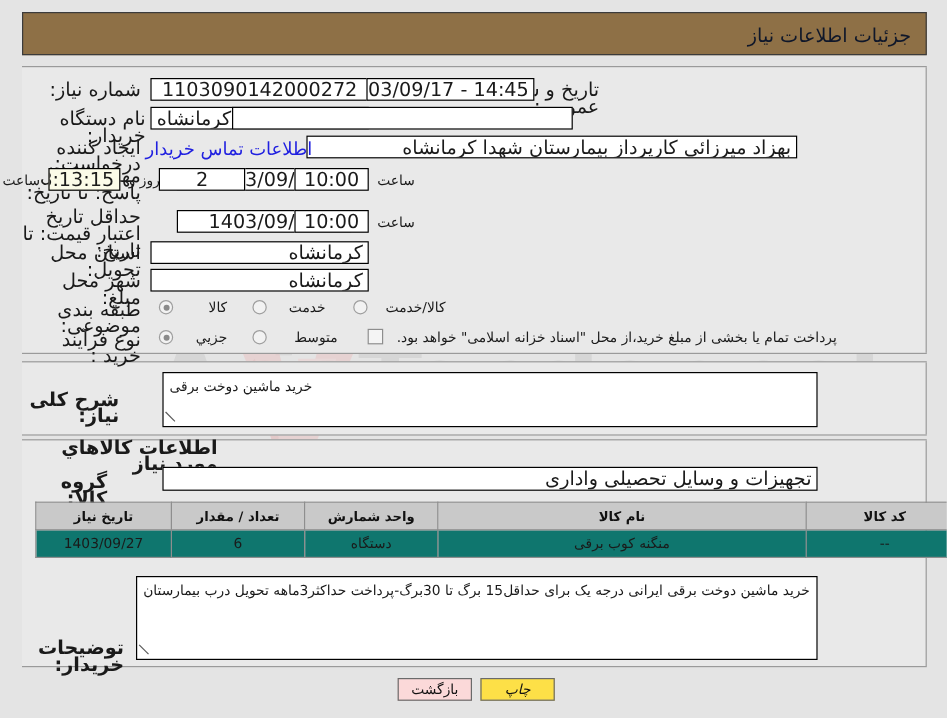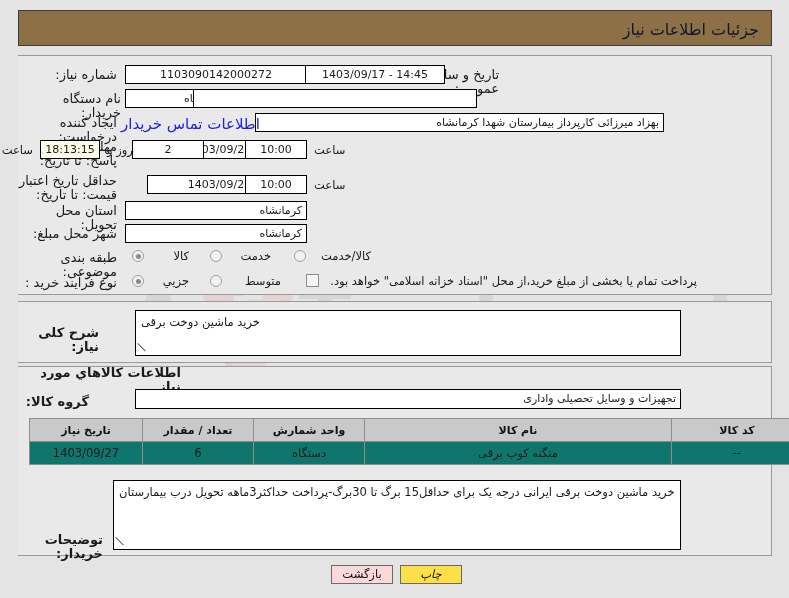--- a/index.html
+++ b/index.html
@@ -79,34 +79,34 @@
   .side-rail {
     position: absolute;
     top: 0; right: 0;
     width: 1px; height: 100%;
     background: #9a9a9a;
   }
 
   
   .lbl {
     position: absolute;
-    font-size: 13px;
+    font-size: 16px;
     color: #1a1a1a;
     text-align: right;
     line-height: 14px;
     z-index: 3;
   }
   .lbl.bold { font-weight: bold; }
 
   .fld {
     position: absolute;
     box-sizing: border-box;
     background: #ffffff;
     border: 1px solid #000000;
-    font-size: 11px;
+    font-size: 16px;
     color: #1a1a1a;
     line-height: 17px;
     padding: 0 4px;
     overflow: hidden;
     white-space: nowrap;
     z-index: 3;
   }
   .fld.center { text-align: center; }
   .fld.right  { text-align: right; }
   .fld.cream  { background: #fbfbe8; }

